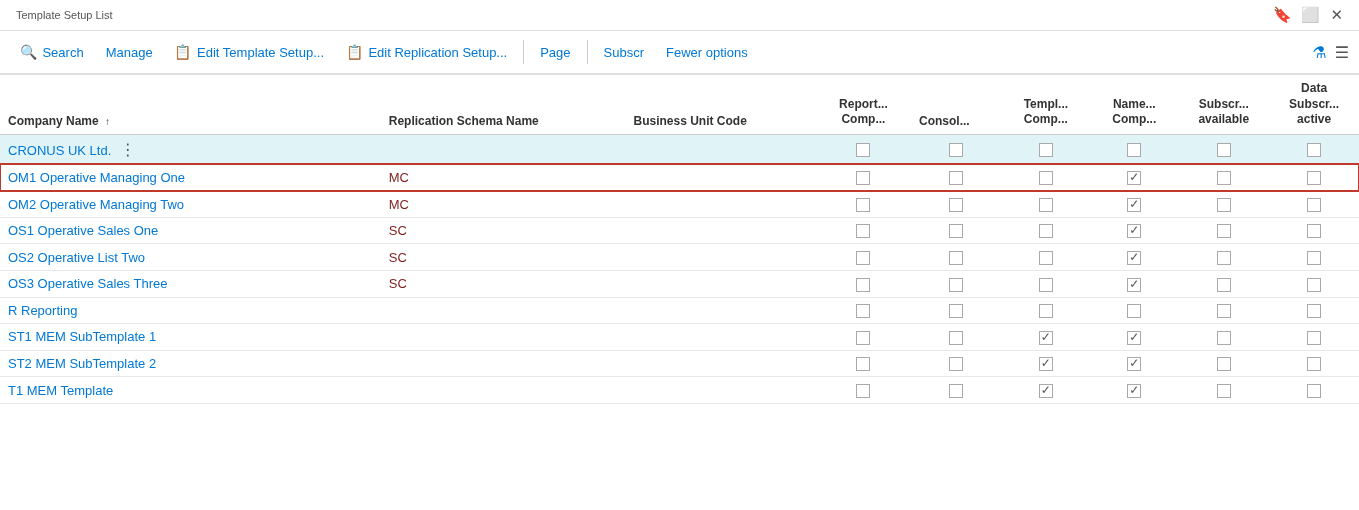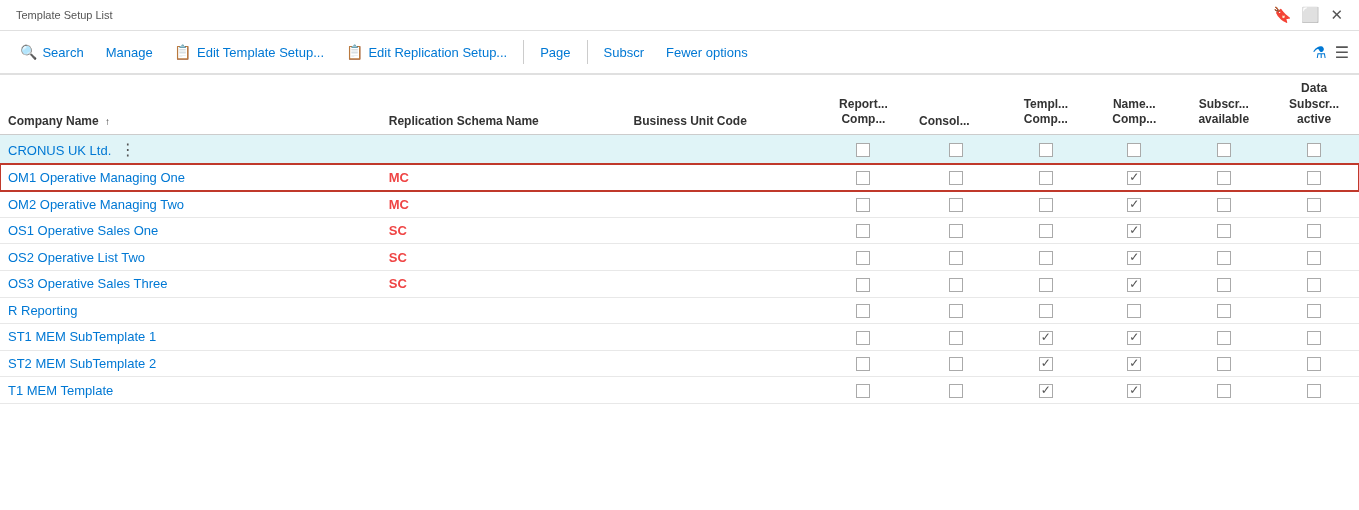--- a/index.html
+++ b/index.html
@@ -42,21 +42,21 @@
       font-weight: 600; font-size: 12px; color: #333;
       white-space: nowrap; vertical-align: bottom;
     }
     td {
       padding: 5px 8px; font-size: 13px;
       border-bottom: 1px solid #e8e8e8; vertical-align: middle;
     }
 
     .company-link { color: #0078d4; text-decoration: none; cursor: pointer; }
 
-    .schema-code { color: #ef4444; font-weight: bold; }
+    .schema-code { color: #7f1d1d; }
 
     
     .cb {
       width: 14px; height: 14px; border: 1px solid #aaa;
       display: inline-block; cursor: pointer; vertical-align: middle;
       background: #fff; position: relative;
     }
     .cb.checked::after {
       content: '✓'; position: absolute; top: -2px; left: 1px;
       font-size: 12px; color: #555;

